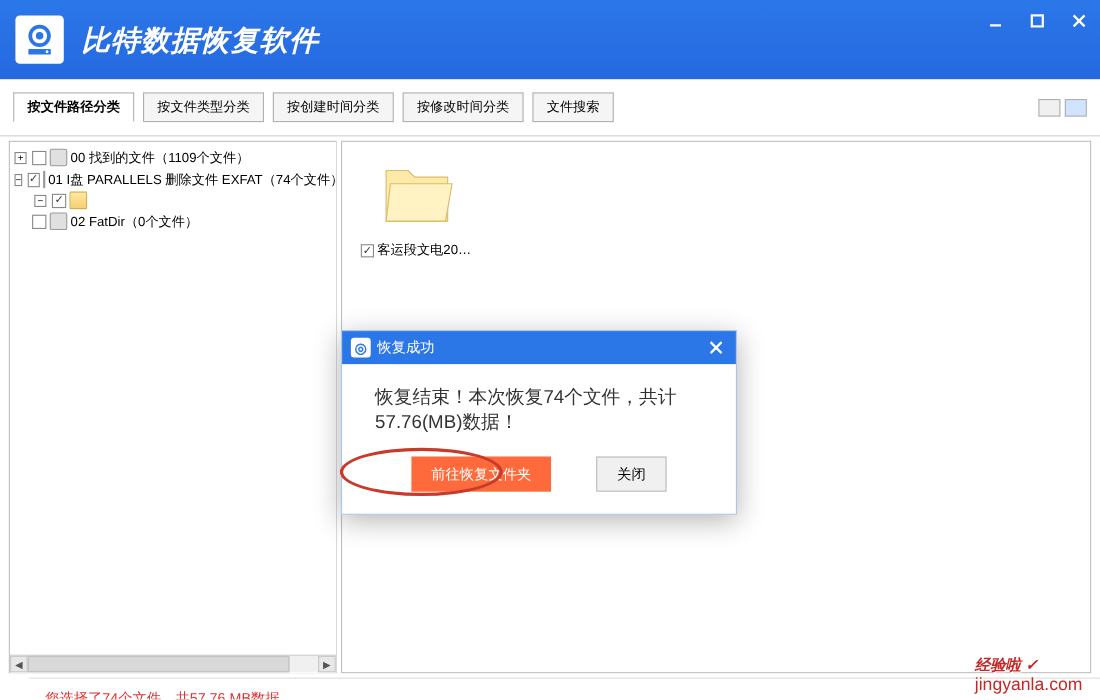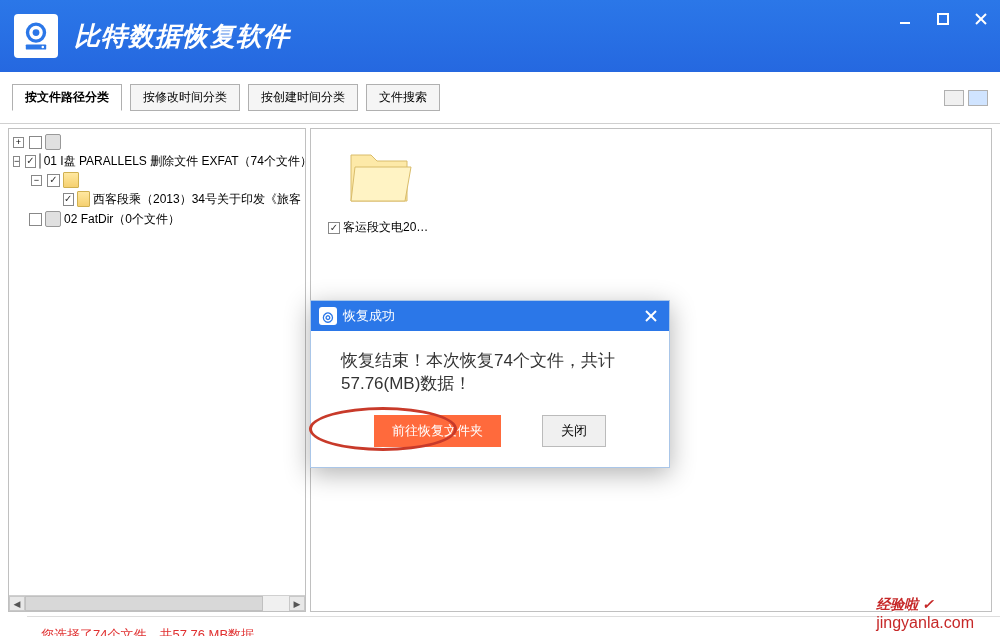--- a/index.html
+++ b/index.html
@@ -262,21 +262,21 @@
   border-top: 1px solid #ddd;
   display: flex;
   align-items: center;
   padding: 0 14px;
   font-size: 13px;
   margin-left: 27px;
 }
 .status-text { color: #e03030; }
 .watermark {
   position: absolute;
-  right: 26px;
+  right: 16px;
   bottom: 4px;
   font-size: 14px;
   font-style: italic;
   font-weight: bold;
   color: #c62828;
   text-shadow: 1px 1px 0 #fff;
 }
 .watermark .sub {
   font-size: 16px;
   color: #c62828;
@@ -338,53 +338,49 @@
       <svg width="14" height="14">
           <line x1="2" y1="2" x2="12" y2="12" stroke="#fff" stroke-width="2"></line>
           <line x1="12" y1="2" x2="2" y2="12" stroke="#fff" stroke-width="2"></line>
         </svg>
     </div>
   </div>
 </div>
 
 <div class="tabs-row">
   <div class="tab active">按文件路径分类</div>
+  <div class="tab">按文件类型分类</div>
+  <div class="tab">按创建时间分类</div>
   <div class="tab">按修改时间分类</div>
-  <div class="tab">按创建时间分类</div>
   <div class="tab">文件搜索</div>
   <div class="view-toggles">
     <div class="view-btn"></div>
     <div class="view-btn active"></div>
   </div>
 </div>
 
 <div class="main-area">
   <div class="tree-panel">
     <div class="tree">
       <div class="tree-node">
         <span class="expander">+</span>
         <span class="checkbox"></span>
         <span class="node-icon drive-icon"></span>
+        <span>00 找到的文件（1109个文件）</span>
       </div>
       <div class="tree-node">
         <span class="expander">−</span>
         <span class="checkbox checked"></span>
         <span class="node-icon drive-icon"></span>
         <span>01 I盘 PARALLELS 删除文件 EXFAT（74个文件）</span>
       </div>
       <div class="tree-node indent1">
         <span class="expander">−</span>
         <span class="checkbox checked"></span>
         <span class="node-icon folder-closed"></span>
-      </div>
-      <div class="tree-node indent2">
-        <span class="expander none"></span>
-        <span class="checkbox checked"></span>
-        <span class="node-icon folder-closed"></span>
-        <span>西客段乘（2013）34号关于印发《旅客</span>
       </div>
       <div class="tree-node">
         <span class="expander none"></span>
         <span class="checkbox"></span>
         <span class="node-icon drive-icon"></span>
         <span>02 FatDir（0个文件）</span>
       </div>
     </div>
     <div class="scroll-h">
       <div class="arrow">◀</div>

